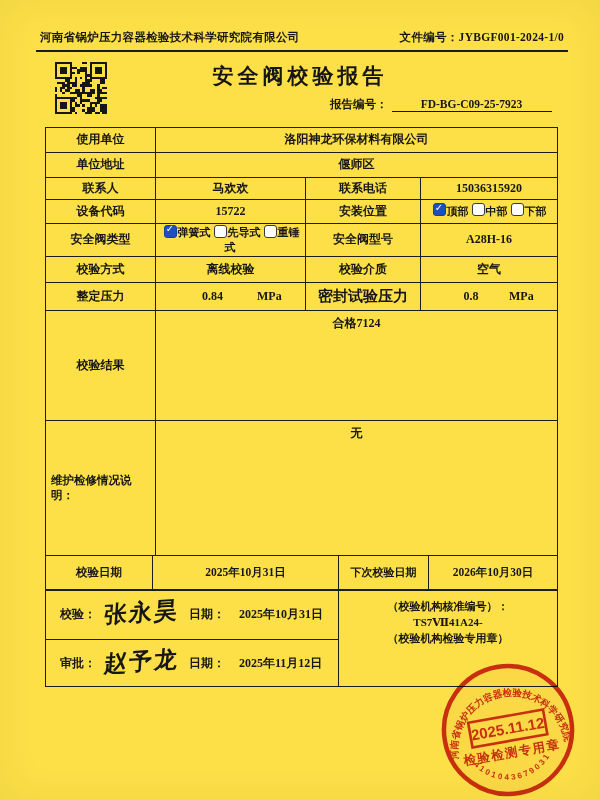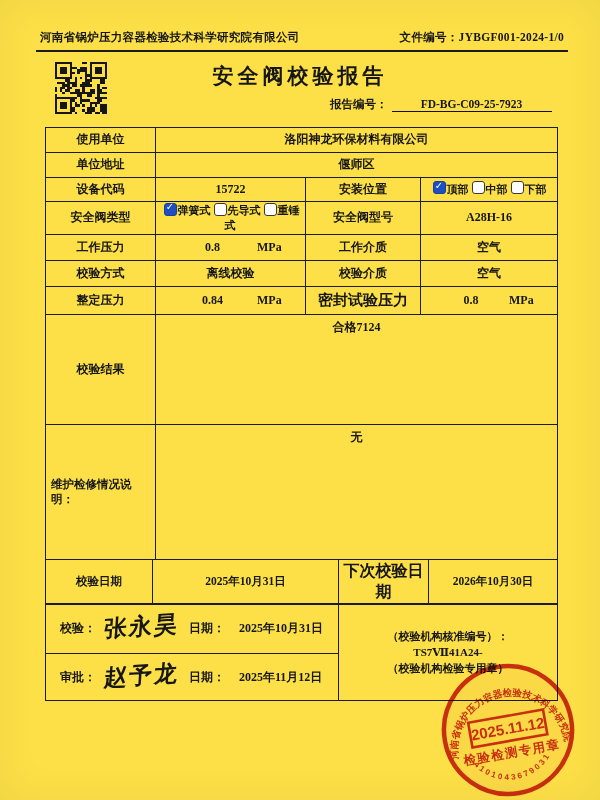--- a/index.html
+++ b/index.html
@@ -33,21 +33,21 @@
   .cb.checked{background:#1d4fc0;border-color:#16409f;}
   .tick{position:absolute;left:0;top:-2.5px;width:11px;text-align:center;font-size:10px;
         color:#fff;font-weight:700;font-family:"DejaVu Sans",sans-serif;}
   .cbl{margin-right:1px;}
   
   .sigrow{display:flex;align-items:center;padding:0 0 0 12px;text-align:left;}
   .sigrow .slbl{font-size:12px;}
   .sig{display:inline-block;font-size:23px;font-weight:700;transform:rotate(-4deg) skewX(-8deg);
        margin:0 10px 4px 8px;letter-spacing:2px;white-space:nowrap;}
   .sigrow .sdate{margin-left:14px;font-size:12px;}
-  .orgbox{vertical-align:top;padding-top:24px;font-size:11px;line-height:16px;font-weight:700;}
+  .orgbox{vertical-align:top;padding-top:8px;font-size:11px;line-height:16px;font-weight:700;}
   
   .stamp{position:absolute;left:433px;top:655px;width:150px;height:150px;mix-blend-mode:multiply;}
 </style>
 </head>
 <body>
 
 <div class="page">
 
   <div class="hdr">
     <span>河南省锅炉压力容器检验技术科学研究院有限公司</span>
@@ -319,46 +319,41 @@
         </colgroup>
       <tbody>
           <tr style="height:25px">
         <td>使用单位</td>
         <td colspan="3">洛阳神龙环保材料有限公司</td>
       </tr>
       <tr style="height:25px">
         <td>单位地址</td>
         <td colspan="3">偃师区</td>
       </tr>
+      <tr style="height:22px">
+        <td>联系人</td>
+        <td>马欢欢</td>
+        <td>联系电话</td>
+        <td>15036315920</td>
+      </tr>
       <tr style="height:24px">
         <td>设备代码</td>
         <td>15722</td>
         <td>安装位置</td>
         <td style="font-size:11px">
           <span class="cb checked"><span class="tick">✓</span></span><span class="cbl">顶部</span><span class="cb"></span><span class="cbl">中部</span><span class="cb"></span><span class="cbl">下部</span>
         </td>
       </tr>
       <tr style="height:28px">
         <td>安全阀类型</td>
         <td style="font-size:11px">
           <span class="cb checked"><span class="tick">✓</span></span><span class="cbl">弹簧式</span><span class="cb"></span><span class="cbl">先导式</span><span class="cb"></span><span class="cbl">重锤式</span>
         </td>
         <td>安全阀型号</td>
         <td>A28H-16</td>
-      </tr>
-      <tr style="height:26px">
-        <td>工作压力</td>
-        <td>
-              <div class="pv">
-                <span class="v">0.8</span>
-                <span class="u">MPa</span>
-              </div>
-            </td>
-        <td>工作介质</td>
-        <td>空气</td>
       </tr>
       <tr style="height:26px">
         <td>校验方式</td>
         <td>离线校验</td>
         <td>校验介质</td>
         <td>空气</td>
       </tr>
       <tr style="height:28px">
         <td>整定压力</td>
         <td>
@@ -390,21 +385,21 @@
       <colgroup>
           <col style="width:107px">
           <col style="width:186px">
           <col style="width:90px">
           <col style="width:129px">
         </colgroup>
       <tbody>
           <tr style="height:35px">
         <td>校验日期</td>
         <td>2025年10月31日</td>
-        <td style="font-size:16px">下次校验日期</td>
+        <td style="font-size:11px">下次校验日期</td>
         <td>2026年10月30日</td>
       </tr>
     </tbody>
       </table>
 
     <table>
       <colgroup>
           <col style="width:293px">
           <col style="width:219px">
         </colgroup>

